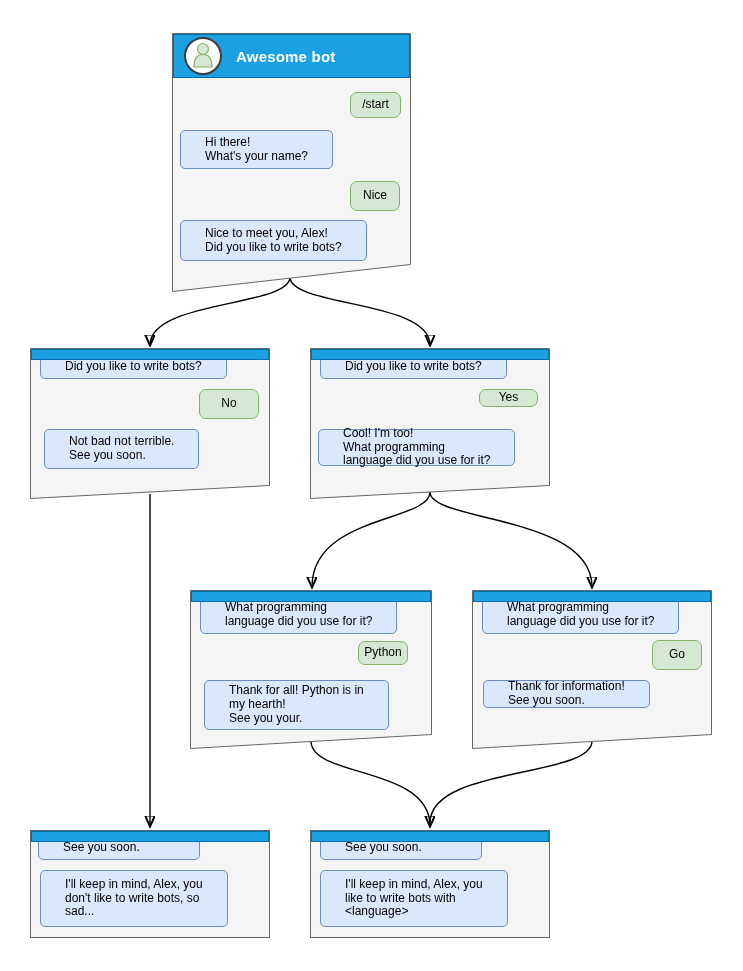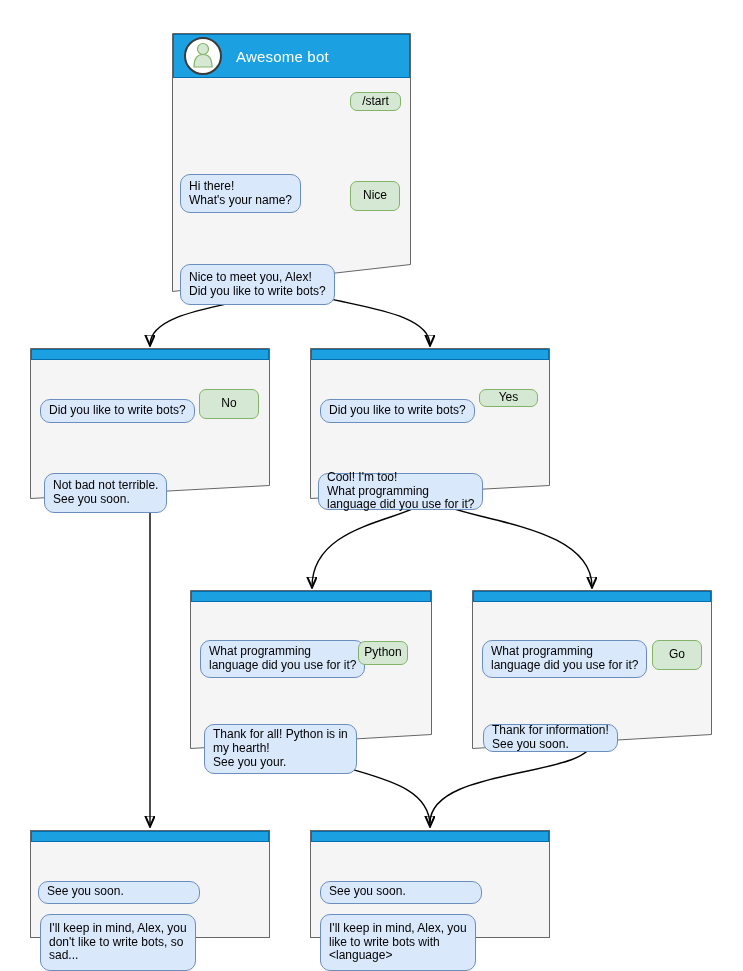--- a/index.html
+++ b/index.html
@@ -20,35 +20,35 @@
   }
   .header{
     position:absolute;left:1px;right:1px;top:1px;z-index:4;
     box-sizing:border-box;
     background:var(--c-header,#1ba1e2);
     border:1px solid var(--c-header-border,#006eaf);
   }
   .header.big{height:44px;display:flex;align-items:center;}
   .header.small{height:11px;}
   .title{
-    color:#ffffff;font-size:15px;font-weight:normal;
+    color:#ffffff;font-size:15px;font-weight:bold;
     margin-left:13px;letter-spacing:.2px;
   }
   .avatar{margin-left:9px;flex:0 0 auto;}
   
   .bubble{
     position:absolute;z-index:2;box-sizing:border-box;
     font-size:12px;line-height:1.16;color:#000;
     white-space:pre-line;
     display:flex;align-items:center;
   }
   .in{
     background:var(--c-bot-bubble,#dae8fc);
     border:1px solid var(--c-bot-bubble-border,#6c8ebf);
-    border-radius:10px;padding:3px 8px;margin-top:44px;
+    border-radius:5px;padding:3px 24px;
   }
   .out{
     background:var(--c-user-bubble,#d5e8d4);
     border:1px solid var(--c-user-bubble-border,#82b366);
     border-radius:7px;padding:3px 6px;
     justify-content:center;text-align:center;
   }
   .clip{align-items:flex-end;padding-bottom:4px;}
   
   #arrows{position:absolute;left:0;top:0;z-index:0;pointer-events:none;}
@@ -79,21 +79,21 @@
       <polygon points="0.5,0.5 238.5,0.5 238.5,231.5 0.5,258.5"></polygon>
     </svg>
     <div class="header big">
       <svg class="avatar" width="40" height="40" viewBox="-20 -20 40 40">
         <circle cx="0" cy="0" r="18" fill="#ffffff" stroke="#3b3b3b" stroke-width="2"></circle>
         <circle cx="0" cy="-7" r="5.5" fill="#d5e8d4" stroke="#82b366" stroke-width="1.2"></circle>
         <path d="M -9,11 C -9,1.5 -5,-1.5 0,-1.5 C 5,-1.5 9,1.5 9,11 Z" fill="#d5e8d4" stroke="#82b366" stroke-width="1.2"></path>
       </svg>
       <span class="title">Awesome bot</span>
     </div>
-    <div class="bubble out" style="left:178px;top:59px;width:51px;height:19px">/start</div>
+    <div class="bubble out" style="left:178px;top:59px;width:51px;height:26px">/start</div>
     <div class="bubble in" style="left:8px;top:97px;height:39px">Hi there!
 What's your name?</div>
     <div class="bubble out" style="left:178px;top:148px;width:50px;height:30px">Nice</div>
     <div class="bubble in" style="left:8px;top:187px;height:41px">Nice to meet you, Alex!
 Did you like to write bots?</div>
   </div>
 
   <div class="window" style="left:30px;top:348px;width:240px;height:153px">
     <svg class="frame" width="240" height="153">
       <polygon points="0.5,0.5 239.5,0.5 239.5,137.5 0.5,150.5"></polygon>

